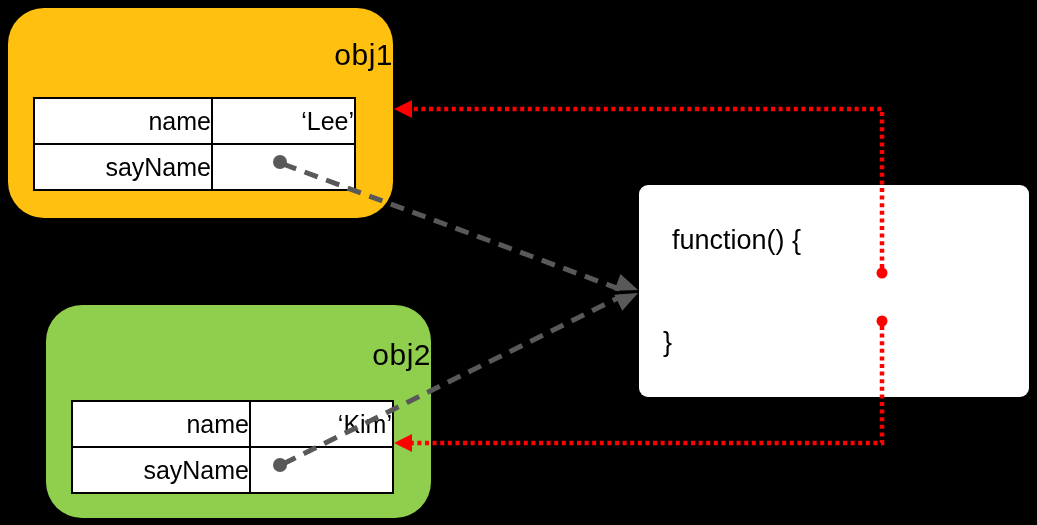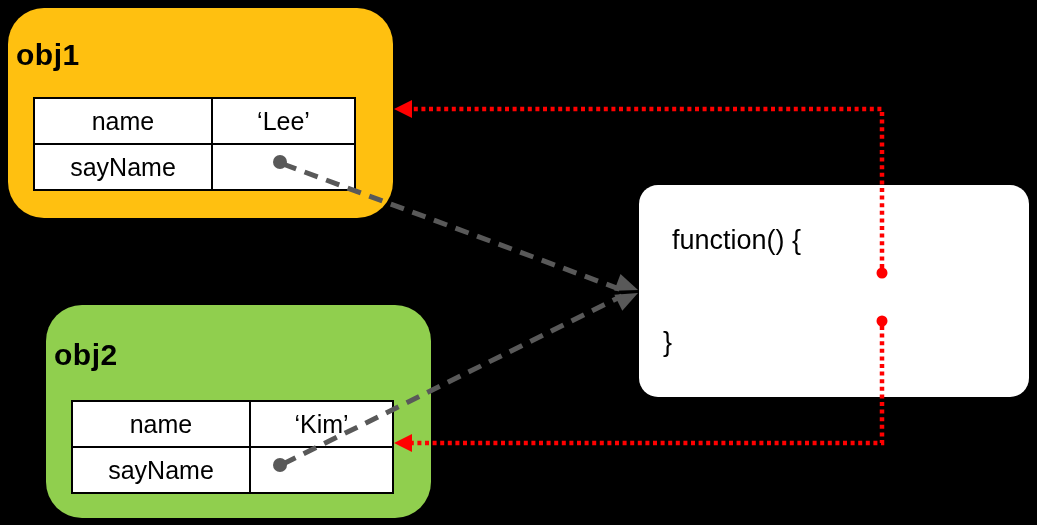--- a/index.html
+++ b/index.html
@@ -28,56 +28,55 @@
     background: var(--obj1_fill, #FFC010);
   }
   #obj2-box {
     top: 305px;
     height: 213px;
     background: var(--obj2_fill, #90CF4E);
     margin-left: 38px;
   }
   .obj-title {
     position: absolute;
-    left: 8px;
+    left: 0;
     width: 100%;
-    text-align: left;
+    text-align: right;
     font-size: 30px;
     letter-spacing: 0.5px;
-    font-weight: bold;
   }
   #obj1-box .obj-title { top: 30px; }
   #obj2-box .obj-title { top: 33px; }
   table.prop-table {
     position: absolute;
     left: 25px;
     border-collapse: collapse;
     background: #fff;
     table-layout: fixed;
   }
   #obj1-box table.prop-table { top: 89px; }
   #obj2-box table.prop-table { top: 95px; }
   table.prop-table td {
     border: 2px solid #000;
     height: 44px;
-    text-align: center;
+    text-align: right;
     vertical-align: middle;
     font-size: 25px;
     padding: 0;
   }
   td.key-col   { width: 176px; }
   td.value-col { width: 141px; }
   #function-box {
     position: absolute;
     left: 639px;
     top: 185px;
     width: 390px;
     height: 212px;
     background: var(--function_fill, #FFFFFF);
-    border-radius: 19px;
+    border-radius: 9px;
   }
   .code-line {
     position: absolute;
     font-size: 27px;
     white-space: pre;
   }
   #code-line-1 { left: 33px; top: 40px; }
   #code-line-2 { left: 46px; top: 94px; }
   #code-line-3 { left: 24px; top: 142px; }
   #connector-layer {

